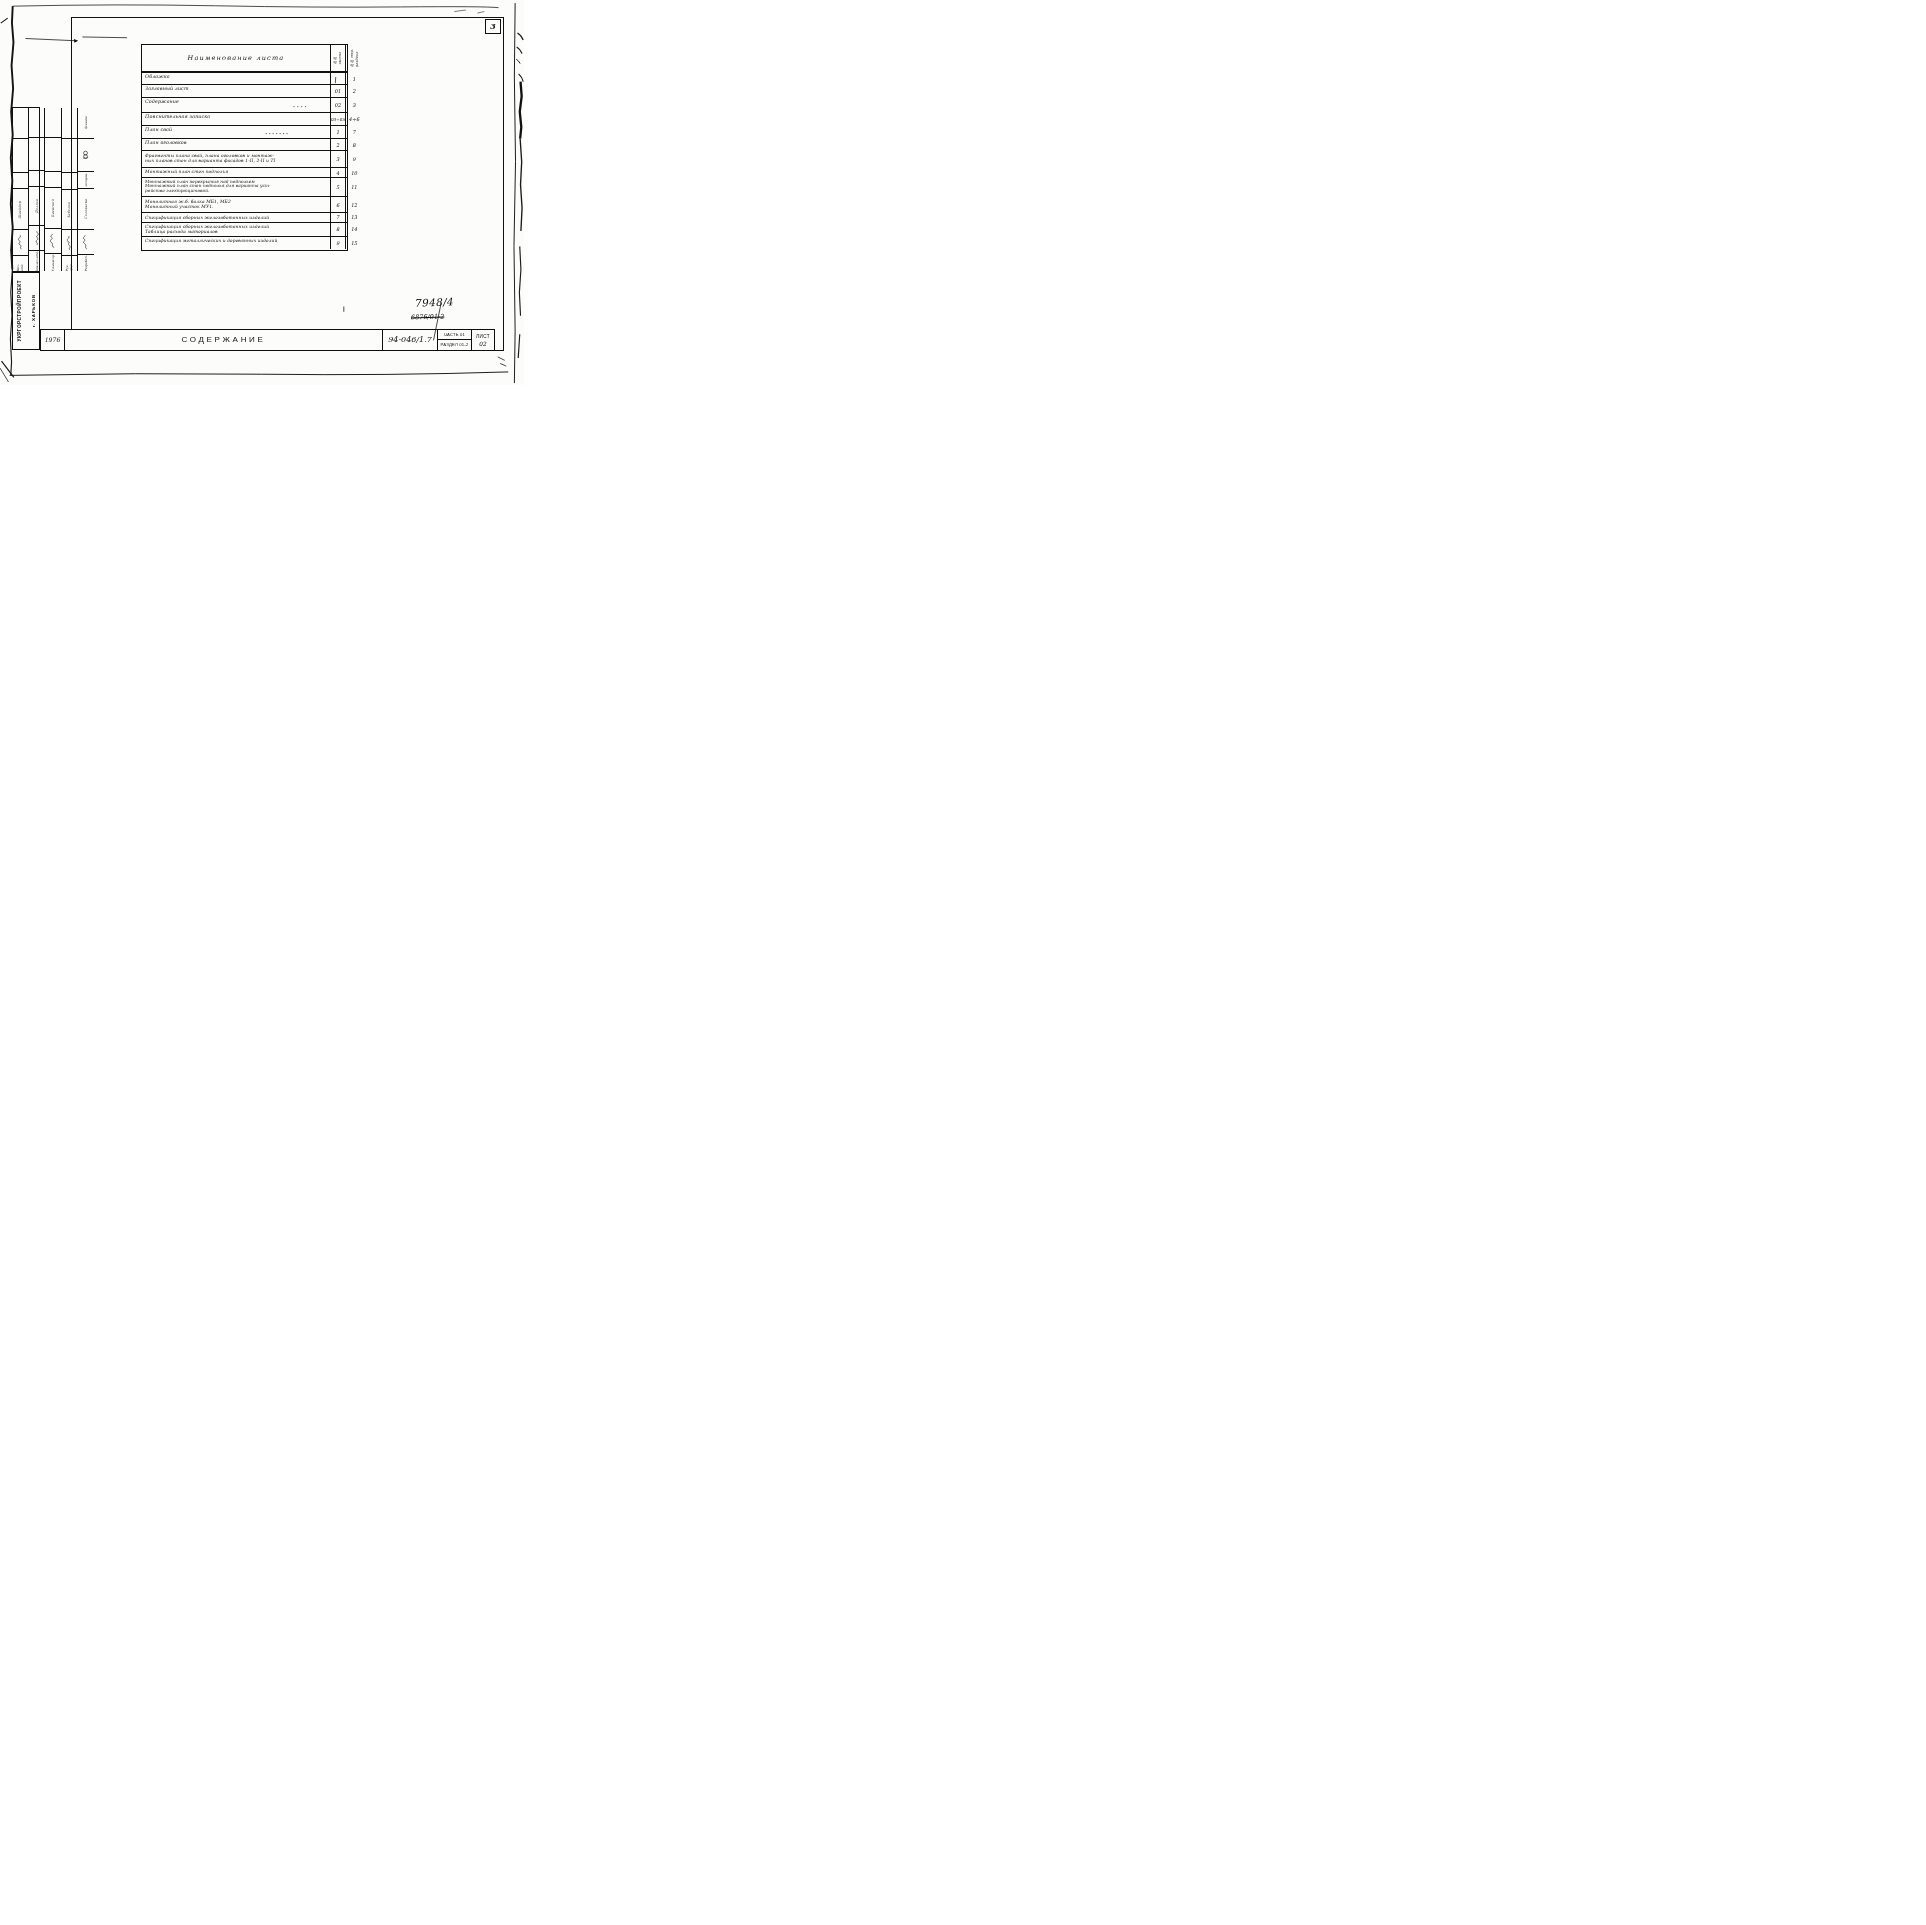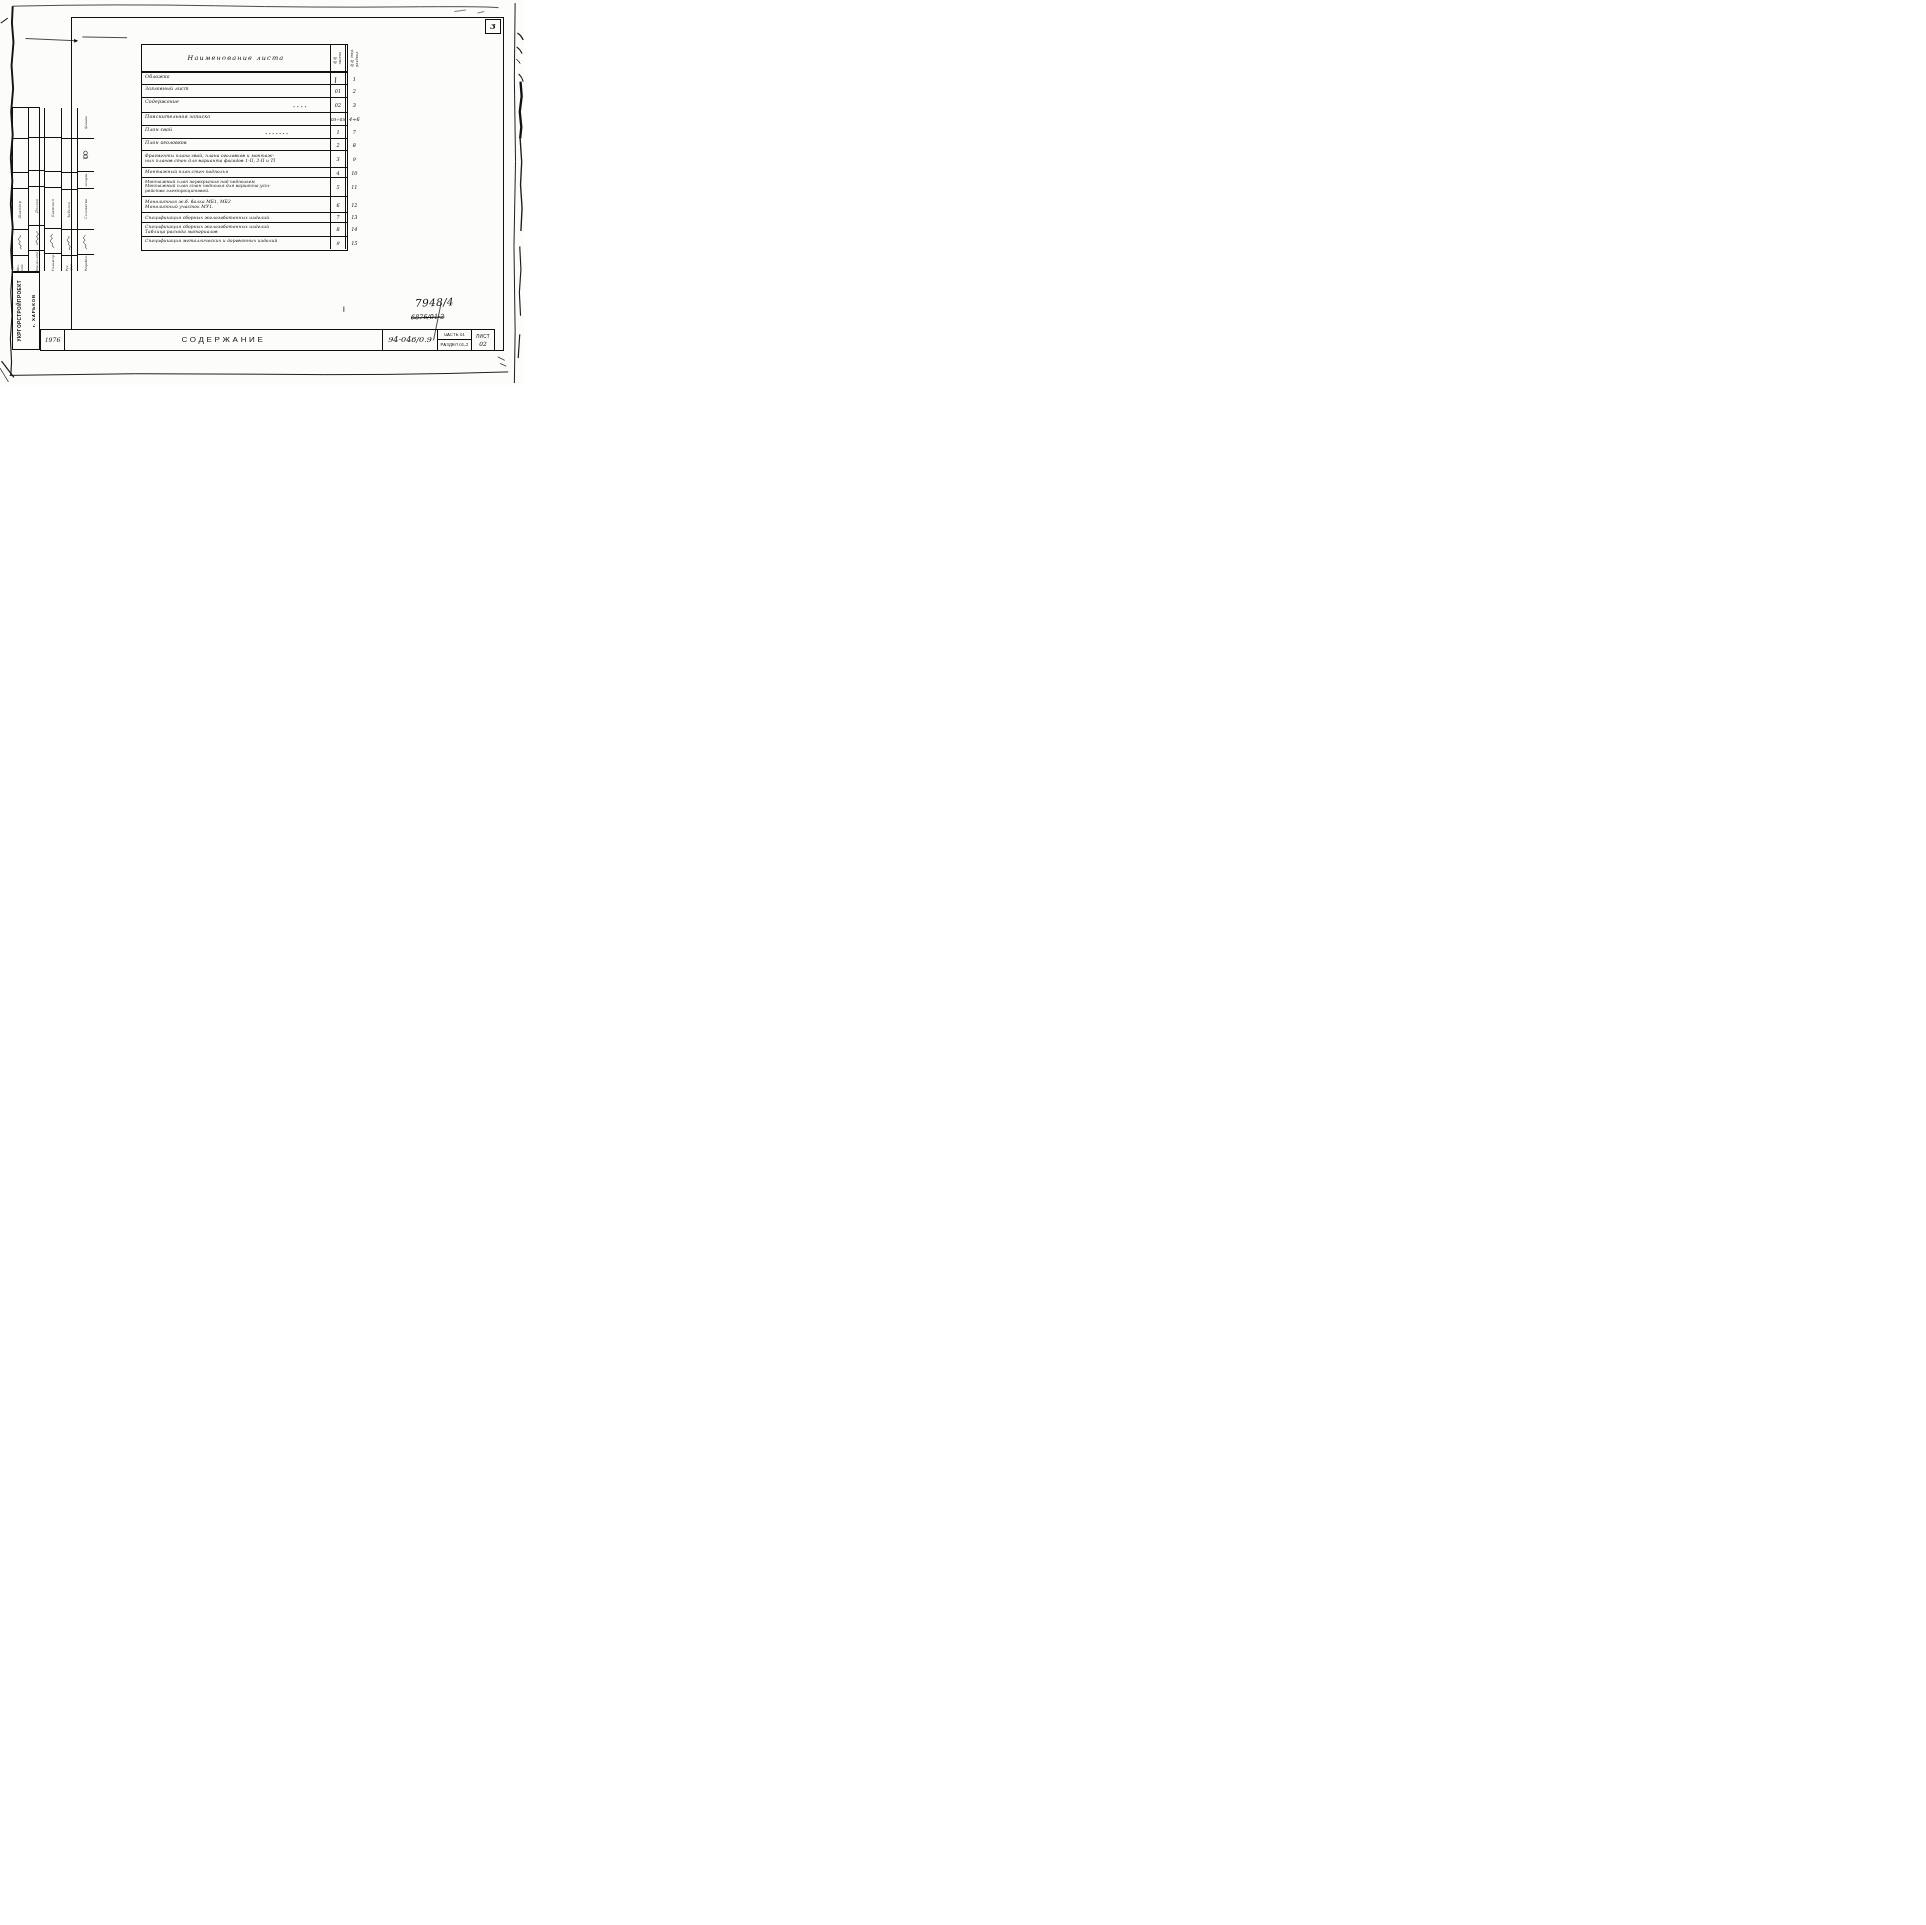--- a/index.html
+++ b/index.html
@@ -307,21 +307,21 @@
         <span class="vtext">УКРГОРСТРОЙПРОЕКТ</span>
       </div>
     <div class="org-city">
         <span class="vtext">г. ХАРЬКОВ</span>
       </div>
   </div>
 
   <div class="tblock">
     <div class="t-year">1976</div>
     <div class="t-main">СОДЕРЖАНИЕ</div>
-    <div class="t-doc">94-046/0.9</div>
+    <div class="t-doc">94-046/1.7</div>
     <div class="t-part">
       <div>ЧАСТЬ 01</div>
       <div>РАЗДЕЛ 01-2</div>
     </div>
     <div class="t-list">
       <div class="lbl">ЛИСТ</div>
       <div class="num">02</div>
     </div>
   </div>
 

